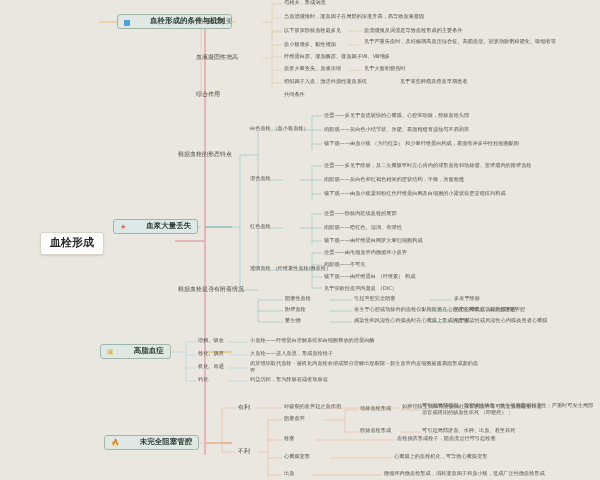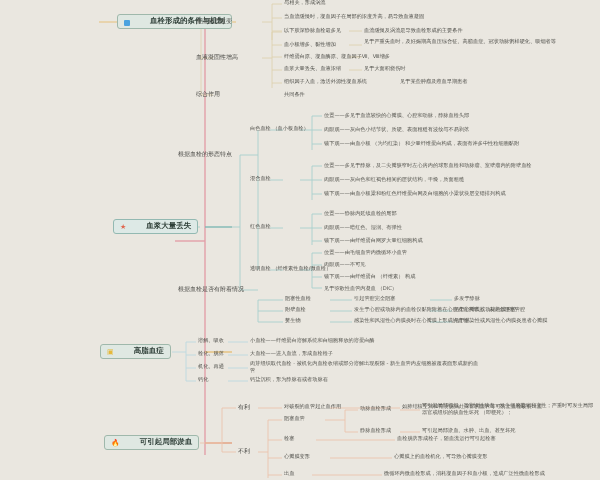--- a/index.html
+++ b/index.html
@@ -116,20 +116,21 @@
       <path d="M325 420 H345"></path>
       <path d="M345 410 V432"></path>
       <path d="M345 410 H358 M345 432 H358"></path>
       <path d="M400 410 H420 M400 432 H420"></path>
       <path d="M316 440 H395"></path>
       <path d="M330 458 H392"></path>
       <path d="M312 475 H382"></path>
     </g>
   </svg>
 
+  <div class="node root" style="left:40px;top:232px;">血栓形成</div>
 
   <div class="node b1" style="left:117px;top:14px;">
     <span class="sq"></span>
     <span>血栓形成的条件与机制</span>
   </div>
 
   <div class="node l2" style="left:196px;top:18px;">血流状态改变</div>
   <div class="node l2" style="left:196px;top:54px;">血液凝固性增高</div>
   <div class="node l2" style="left:196px;top:91px;">综合作用</div>
 
@@ -197,21 +198,21 @@
   <div class="node l4" style="left:250px;top:338px;">小血栓——纤维蛋白溶解系统和白细胞释放的溶蛋白酶</div>
   <div class="node l3" style="left:198px;top:351px;">栓化、脱落</div>
   <div class="node l4" style="left:250px;top:351px;">大血栓——进入血流，形成血栓栓子</div>
   <div class="node l3" style="left:198px;top:364px;">机化、再通</div>
   <div class="node l4 multi w5" style="left:250px;top:360px;">肉芽组织取代血栓 - 被机化内血栓收缩或部分溶解出现裂隙 - 新生血管内皮细胞被覆表面形成新的血管</div>
   <div class="node l3" style="left:198px;top:377px;">钙化</div>
   <div class="node l4" style="left:250px;top:377px;">钙盐沉积，形为静脉石或者动脉石</div>
 
   <div class="node b1" style="left:104px;top:435px;">
     <span class="ic" style="color:#e0603a;">🔥</span>
-    <span>可引起局部淤血</span>
+    <span>未完全阻塞管腔</span>
   </div>
 
   <div class="node l2" style="left:238px;top:404px;">有利</div>
   <div class="node l3" style="left:284px;top:404px;">对破裂的血管起止血作用</div>
   <div class="node l4" style="left:402px;top:404px;">如肺结核空洞和胃溃疡病灶深部的血管等可防止血栓破裂出血</div>
 
   <div class="node l2" style="left:238px;top:448px;">不利</div>
   <div class="node l3" style="left:284px;top:416px;">阻塞血管</div>
   <div class="node l4" style="left:360px;top:406px;">动脉血栓形成</div>
   <div class="node l4 multi w3" style="left:422px;top:402px;">可引起局部组织、器官慢性缺血，发生细胞萎缩和变性；严重时可发生局部器官或组织的缺血性坏死 （即梗死）；</div>

